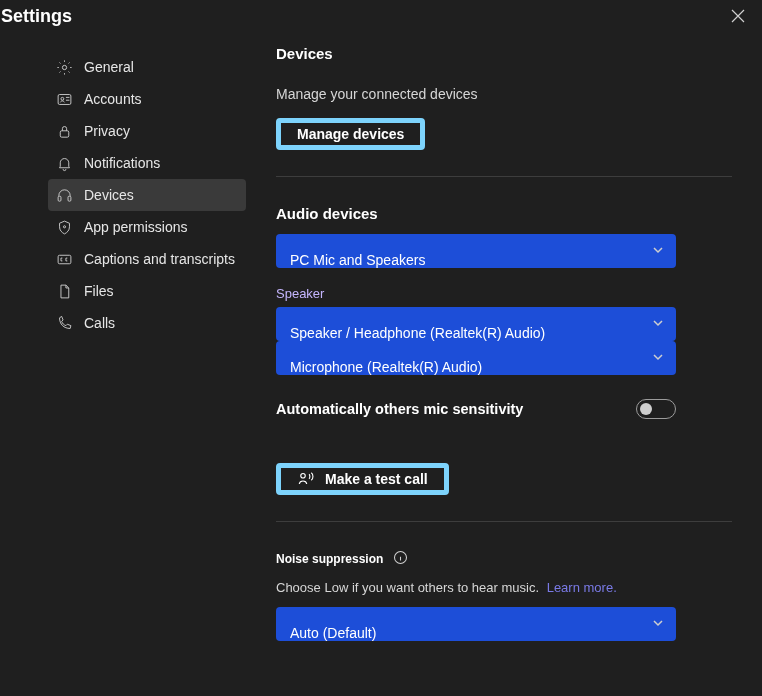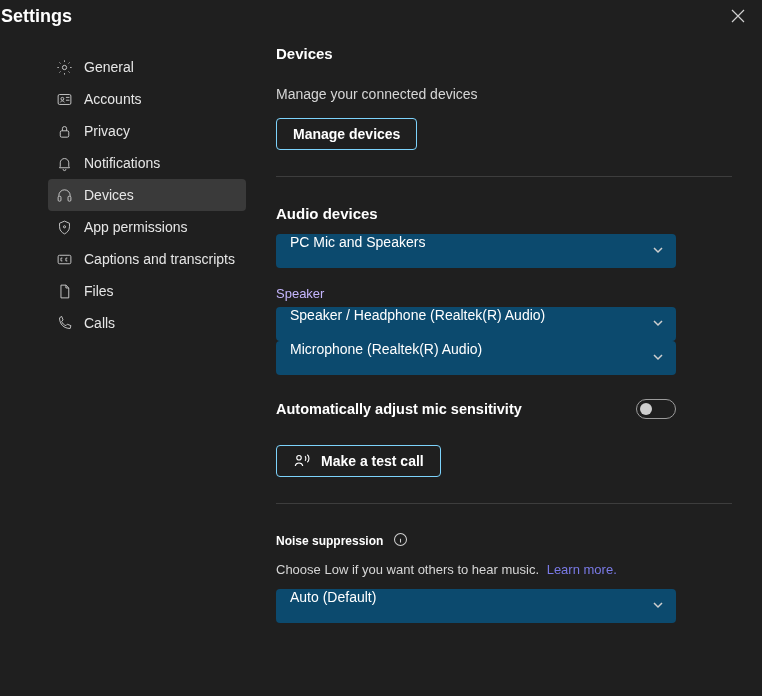--- a/index.html
+++ b/index.html
@@ -12,39 +12,39 @@
   .body { display: flex; height: calc(100% - 36px); }
   .sidebar { width: 198px; padding: 14px 0 0 0; margin-left: 48px; }
   .sidebar-item { display: flex; align-items: center; height: 32px; padding: 0 10px 0 6px; border-radius: 4px; cursor: pointer; color: #e6e6e6; }
   .sidebar-item.selected { background: #3a3a3a; }
   .sidebar-icon { width: 20px; height: 20px; display: flex; align-items: center; justify-content: center; margin-right: 10px; color: #cfcfcf; }
   .sidebar-icon svg { width: 17px; height: 17px; stroke: currentColor; fill: none; stroke-width: 1.3; }
   .sidebar-label { font-size: 14px; }
   .main { flex: 1; padding: 6px 30px 0 30px; overflow-y: auto; }
   .section-title { font-size: 15px; font-weight: 700; margin-top: 2px; }
   .section-sub { font-size: 14px; color: #d6d6d6; margin-top: 24px; }
-  .btn-outline { display: inline-flex; align-items: center; gap: 10px; height: 32px; padding: 0 16px; border: 1px solid #7dd3fc; background: #1f1f1f; color: #ffffff; font-weight: 600; font-size: 14px; border-radius: 4px; margin-top: 16px; cursor: pointer; }
+  .btn-outline { display: inline-flex; align-items: center; gap: 10px; height: 32px; padding: 0 16px; border: 5px solid #7dd3fc; background: #1f1f1f; color: #ffffff; font-weight: 600; font-size: 14px; border-radius: 4px; margin-top: 16px; cursor: pointer; }
   .btn-outline svg { width: 18px; height: 16px; }
   .divider { border: none; border-top: 1px solid #3d3d3d; margin: 26px 0 28px 0; }
   .field-label { font-size: 13px; color: #c4b5fd; margin-top: 18px; margin-bottom: 6px; }
-  .select { position: relative; background: #0c4a6e; border-radius: 4px; height: 34px; display: flex; align-items: flex-start; padding: 0 14px; cursor: pointer; width: 400px; }
+  .select { position: relative; background: #1d4ed8; border-radius: 4px; height: 34px; display: flex; align-items: flex-end; padding: 0 14px; cursor: pointer; width: 400px; }
   .select:first-of-type { margin-top: 12px; }
   .select-text { font-size: 14px; }
   .chevron { position: absolute; right: 12px; top: 50%; transform: translateY(-50%); color: #cfcfcf; }
   .chevron svg { width: 12px; height: 12px; }
   .row-toggle { display: flex; align-items: center; justify-content: space-between; width: 400px; margin-top: 24px; }
   .row-toggle-label { font-weight: 700; font-size: 14.5px; }
   .toggle { width: 40px; height: 20px; border-radius: 10px; border: 1.5px solid #9c9c9c; position: relative; cursor: pointer; }
   .toggle-knob { width: 12px; height: 12px; background: #cfcfcf; border-radius: 50%; position: absolute; top: 50%; left: 3px; transform: translateY(-50%); }
   .section-title2 { font-size: 12px; font-weight: 700; display: flex; align-items: center; gap: 10px; }
   .info-icon svg { width: 15px; height: 15px; stroke: #cfcfcf; fill: none; stroke-width: 1.4; }
   .help-line { font-size: 13px; color: #d6d6d6; margin-top: 12px; }
   .help-line a { color: #7a7ae6; text-decoration: none; margin-left: 4px; font-size: 13px; cursor: pointer; }
   .mt12 { margin-top: 12px; }
-  .mt30 { margin-top: 26px; }
+  .mt30 { margin-top: 44px; }
 </style>
 </head>
 <body>
 <div class="window">
 
   <div class="header">
     <div class="header-title">Settings</div>
   </div>
 
   <div class="close-btn">
@@ -185,21 +185,21 @@
       <div class="select">
         <span class="select-text">Microphone (Realtek(R) Audio)</span>
         <span class="chevron">
           <svg viewBox="0 0 12 12">
               <path d="M2 4l4 4 4-4" stroke="currentColor" stroke-width="1.5" fill="none"></path>
             </svg>
         </span>
       </div>
 
       <div class="row-toggle">
-        <div class="row-toggle-label">Automatically adjust mic sensitivity</div>
+        <div class="row-toggle-label">Automatically others mic sensitivity</div>
         <div class="toggle">
           <div class="toggle-knob"></div>
         </div>
       </div>
 
       <button class="btn-outline mt30">
         <span>
           <svg viewBox="0 0 24 20" stroke="currentColor" fill="none" stroke-width="1.5">
               <circle cx="8" cy="7" r="3"></circle>
               <path d="M3 18c.5-3 3-4 5-4s4.5 1 5 4"></path>

